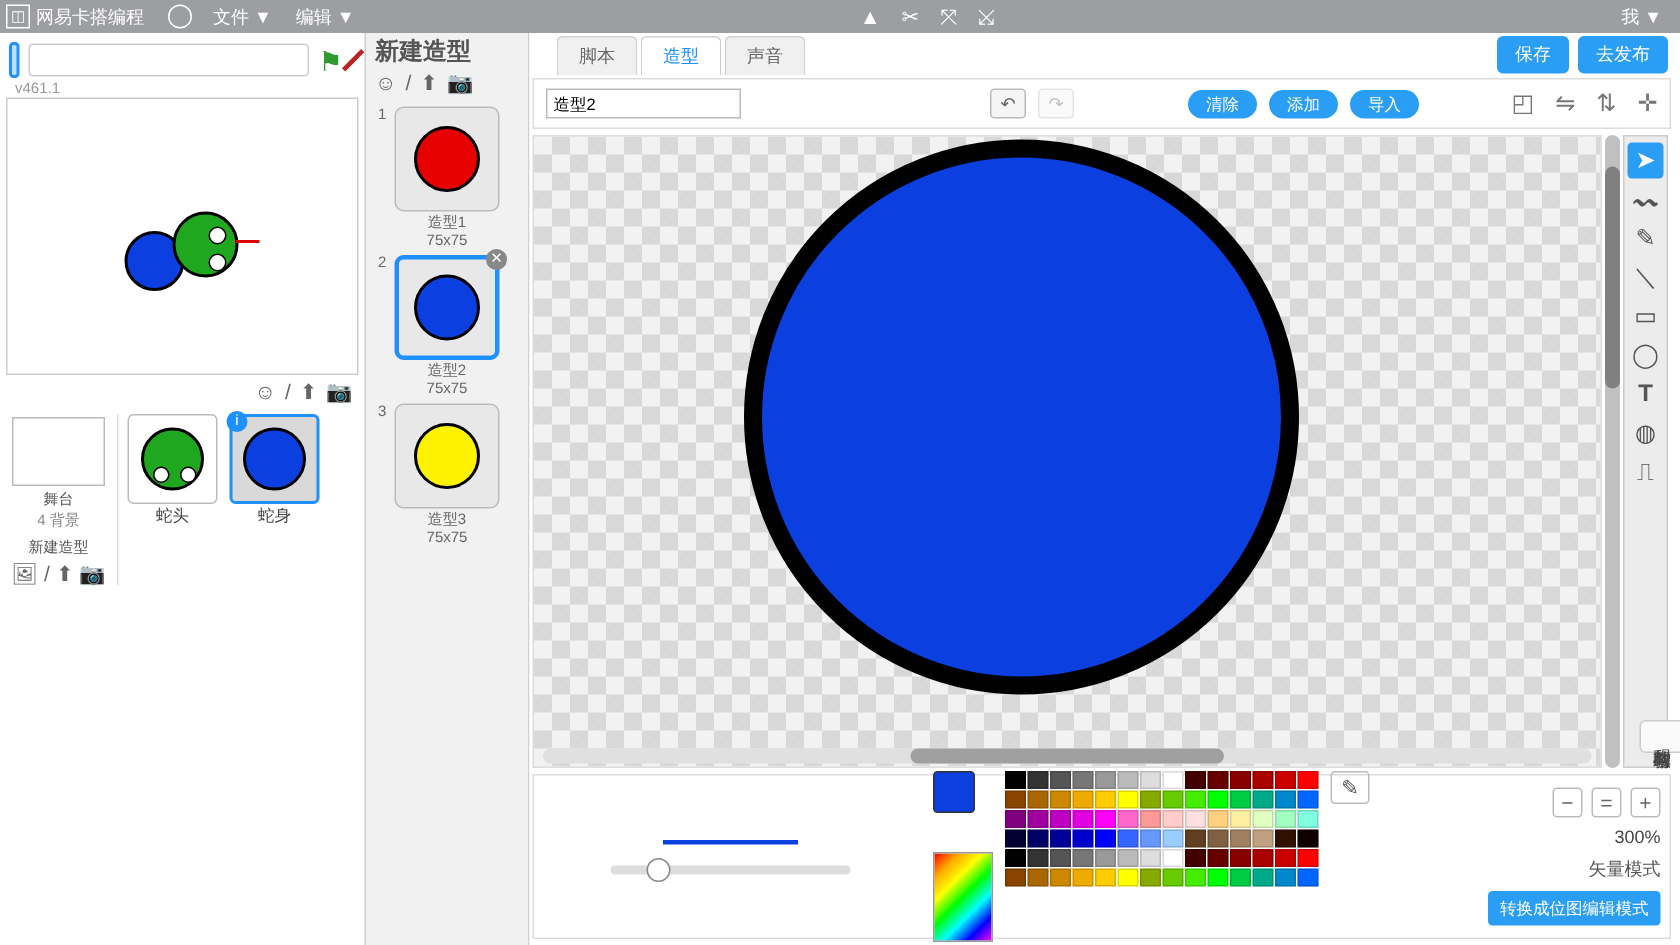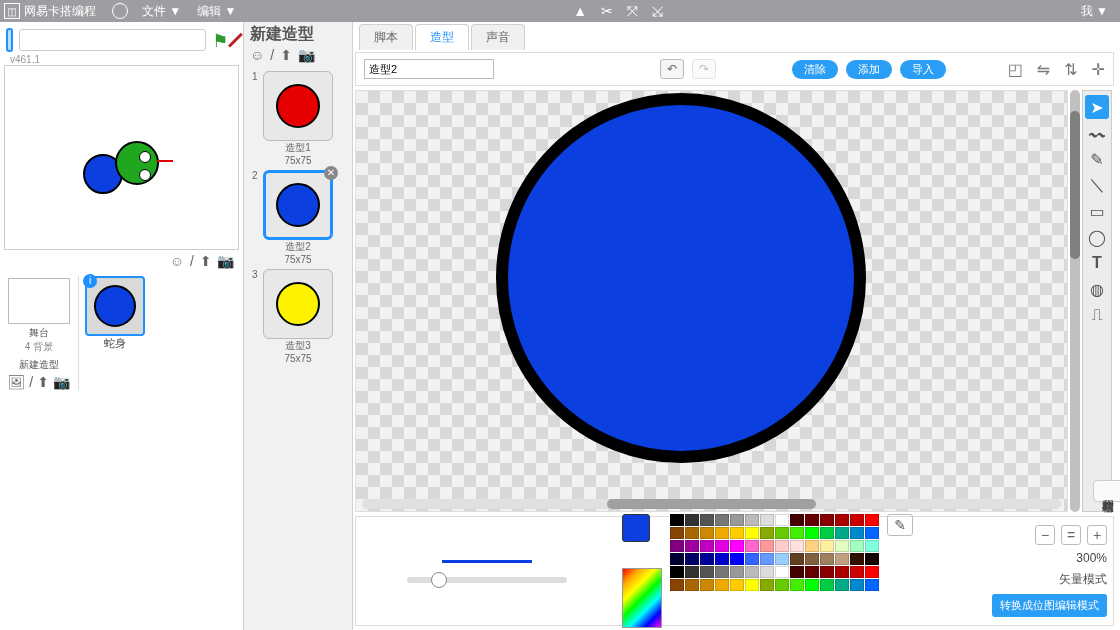--- a/index.html
+++ b/index.html
@@ -66,21 +66,21 @@
 .costume-item { margin:4px 8px; text-align:center; font-size:10px; color:#666; position:relative;}
 .costume-item .num { position:absolute; left:0; top:0; font-size:10px; }
 .costume-item .th { width:70px;height:70px;background:#e8e8e8;border:1px solid #bbb;border-radius:6px;display:flex;align-items:center;justify-content:center;margin:0 auto; }
 .costume-item.sel .th { border:3px solid #1e90ff; }
 .costume-item.sel .close { position:absolute; right:6px; top:-4px; width:14px;height:14px;background:#888;color:#fff;border-radius:50%;font-size:10px;line-height:14px; }
 .c1 { width:44px;height:44px;background:#e60000;border-radius:50%;border:2px solid #000;}
 .c2 { width:44px;height:44px;background:#0b3fe0;border-radius:50%;border:2px solid #000;}
 .c3 { width:44px;height:44px;background:#fff200;border-radius:50%;border:2px solid #000;}
 
 
-.tabs-row { height:28px; display:flex; align-items:flex-end; padding-left:6px; gap:0; }
+.tabs-row { height:28px; display:flex; align-items:flex-end; padding-left:18px; gap:0; }
 .tab { padding:4px 14px; border:1px solid #d0d0d0; border-bottom:none; background:#f0f0f0; border-radius:4px 4px 0 0; font-size:12px; color:#666; margin-right:2px;}
 .tab.active { background:#fff; color:#1e90ff; }
 .save-row { position:absolute; right:8px; top:2px; display:flex; gap:6px; }
 .btn-blue { background:#2a9df4; color:#fff; border:none; padding:4px 12px; border-radius:4px; font-size:12px; }
 
 .editor-top { height:34px; border:1px solid #ddd; margin:2px 6px 0 2px; display:flex; align-items:center; padding:0 8px; gap:8px; background:#fff;}
 .editor-top input { width:130px; height:20px; border:1px solid #bbb; padding:0 4px; font-size:11px;}
 .undo-btn { width:24px;height:20px;border:1px solid #bbb;border-radius:3px;display:flex;align-items:center;justify-content:center;color:#666;background:#f5f5f5;}
 .pill { background:#2a9df4;color:#fff;padding:2px 12px;border-radius:10px;font-size:11px; }
 .spacer { flex:1; }
@@ -172,20 +172,26 @@
         <div class="sub">4 背景</div>
         <div class="new-bg">新建造型</div>
         <div class="bg-icons">
           <span>🖼</span>
           <span>/</span>
           <span>⬆</span>
           <span>📷</span>
         </div>
       </div>
       <div class="sprite-list">
+        <div class="sprite-item">
+          <div class="th">
+              <div class="head-ico"></div>
+            </div>
+          <div>蛇头</div>
+        </div>
         <div class="sprite-item sel">
           <div class="th">
               <span class="info-badge">i</span>
               <div class="body-ico"></div>
             </div>
           <div>蛇身</div>
         </div>
       </div>
     </div>
   </div>
@@ -223,20 +229,24 @@
       <div>造型3</div>
       <div>75x75</div>
     </div>
   </div>
 
   <div class="col-right">
     <div class="tabs-row">
       <div class="tab">脚本</div>
       <div class="tab active">造型</div>
       <div class="tab">声音</div>
+    </div>
+    <div class="save-row">
+      <button class="btn-blue">保存</button>
+      <button class="btn-blue">去发布</button>
     </div>
 
     <div class="editor-top">
       <input value="造型2" style="">
       <div style="width:150px"></div>
       <span class="undo-btn">↶</span>
       <span class="undo-btn" style="opacity:.4">↷</span>
       <div style="width:60px"></div>
       <span class="pill">清除</span>
       <span class="pill">添加</span>

